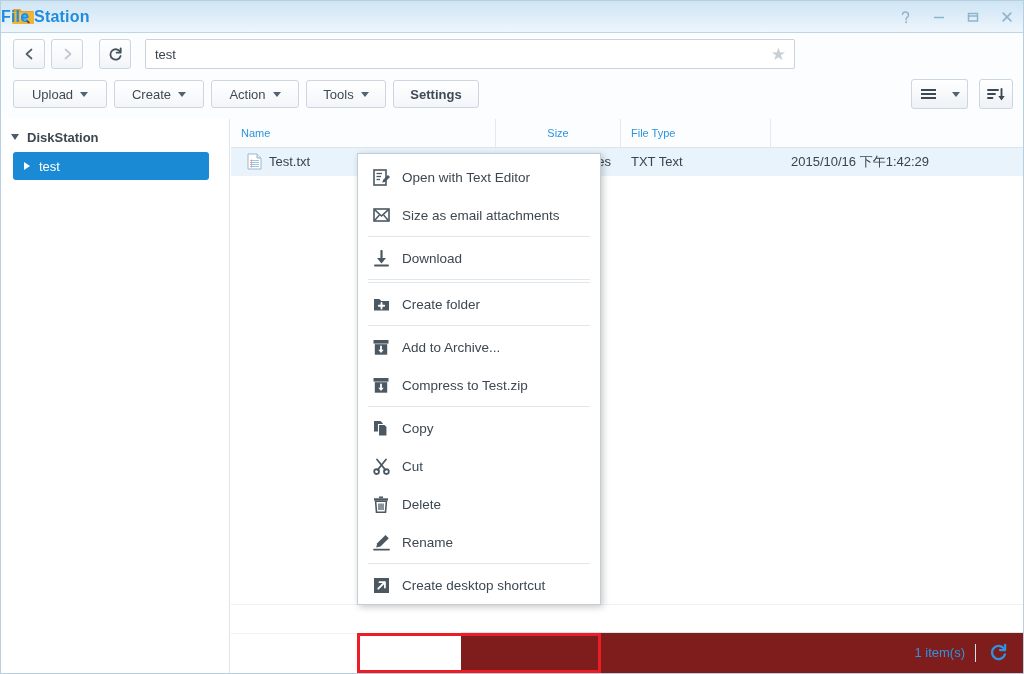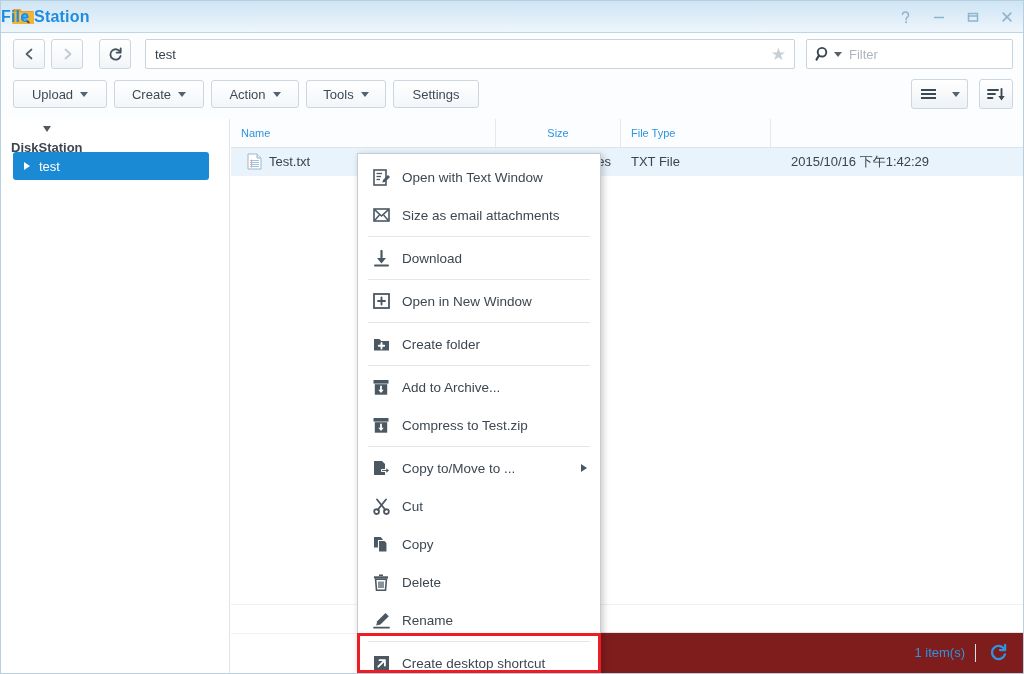--- a/index.html
+++ b/index.html
@@ -97,41 +97,41 @@
     padding: 0 28px; gap: 7px; font-family: inherit;
   }
   .caret {
     width: 0; height: 0; border-left: 4px solid transparent;
     border-right: 4px solid transparent; border-top: 5px solid #55626f;
   }
   #t-upload { left: 12px; width: 94px; }
   #t-create { left: 113px; width: 90px; }
   #t-action { left: 210px; width: 88px; }
   #t-tools  { left: 305px; width: 80px; }
-  #t-settings { left: 392px; width: 86px; }
+  #t-settings { left: 392px; width: 86px; font-weight: bold; }
   .vbtn {
     position: absolute; top: 4px; height: 30px;
     background: linear-gradient(to bottom,#ffffff,#eef2f6);
     border: 1px solid #cbd6e0; border-radius: 3px;
     display: flex; align-items: center; justify-content: center;
     cursor: pointer; color: #46525e;
   }
   #v-list { left: 910px; width: 34px; border-radius: 3px 0 0 3px; }
   #v-listcaret { left: 943px; width: 24px; border-left: 0; border-radius: 0 3px 3px 0; }
   #v-sort { left: 978px; width: 34px; }
 
   
   .sidebar {
     position: absolute; left: 0; top: 118px; width: 229px; bottom: 0;
     background: #fff; border-right: 1px solid #dde4ea;
   }
   .tree-root {
     position: absolute; left: 10px; top: 7px; height: 22px;
     display: flex; align-items: center; gap: 8px;
-    font-size: 13px; font-weight: bold; color: #3b4650; cursor: pointer; flex-direction: column;
+    font-size: 13px; font-weight: bold; color: #3b4650; cursor: pointer;
   }
   .tri-down {
     width: 0; height: 0; border-left: 4.5px solid transparent;
     border-right: 4.5px solid transparent; border-top: 6px solid #4e5a66;
   }
   .tri-right {
     width: 0; height: 0; border-top: 4.5px solid transparent;
     border-bottom: 4.5px solid transparent; border-left: 6px solid #fff;
   }
   .tree-child {
@@ -280,30 +280,20 @@
     </div>
     <div class="nbtn" id="btn-refresh">
       <svg width="15" height="15" viewBox="0 0 15 15">
           <path d="M12.3 5.2A5.2 5.2 0 1 0 12.6 9" fill="none" stroke="#45525e" stroke-width="1.8" stroke-linecap="round"></path>
           <polyline points="12.7,1.4 12.7,5.6 8.6,5.6" fill="none" stroke="#45525e" stroke-width="1.8" stroke-linecap="round" stroke-linejoin="round"></polyline>
         </svg>
     </div>
     <div class="addrbar">
       <input readonly="" value="test" style="">
       <div class="star">★</div>
-    </div>
-    <div class="filterbar">
-      <div class="filter-ico">
-        <svg width="17" height="18" viewBox="0 0 17 18">
-            <circle cx="7" cy="7.2" r="4.3" fill="none" stroke="#39444f" stroke-width="1.9"></circle>
-            <line x1="3.9" y1="10.5" x2="1.5" y2="14.6" stroke="#39444f" stroke-width="2.1" stroke-linecap="round"></line>
-          </svg>
-        <span class="caret"></span>
-      </div>
-      <input placeholder="Filter" style="">
     </div>
   </div>
 
   <div class="toolrow">
     <div class="tbtn" id="t-upload">
       <span>Upload</span>
       <span class="caret"></span>
     </div>
     <div class="tbtn" id="t-create">
       <span>Create</span>
@@ -377,21 +367,21 @@
               <line x1="3" y1="11.5" x2="12" y2="11.5"></line>
               <line x1="3" y1="13.5" x2="12" y2="13.5"></line>
             </g>
           <line x1="4.6" y1="6.5" x2="4.6" y2="14.5" stroke="#e0a0a0" stroke-width="1"></line>
         </svg>
       </div>
       <div class="cell" id="cell-name">
         <span class="nm">Test.txt</span>
       </div>
       <div class="cell" id="cell-size">es</div>
-      <div class="cell" id="cell-type">TXT File</div>
+      <div class="cell" id="cell-type">TXT Text</div>
       <div class="cell" id="cell-date">2015/10/16 下午1:42:29</div>
     </div>
 
     <div class="gridline" style="top:56px;"></div>
     <div class="gridline" style="top:485px;"></div>
     <div class="gridline" style="top:514px;"></div>
 
     <div class="statusbar">
       <div class="status-count">1 item(s)</div>
       <div class="status-sep"></div>
@@ -411,21 +401,21 @@
         <svg width="17" height="17" viewBox="0 0 17 17">
             <rect x="1" y="1" width="12" height="15" fill="none" stroke="#4b5862" stroke-width="1.6"></rect>
             <g stroke="#4b5862" stroke-width="1.3">
               <line x1="3.5" y1="4.5" x2="9" y2="4.5"></line>
               <line x1="3.5" y1="7.5" x2="8" y2="7.5"></line>
               <line x1="3.5" y1="10.5" x2="7" y2="10.5"></line>
             </g>
             <path d="M10 11 l5-5 2 2 -5 5 -2.6 .6z" fill="#4b5862"></path>
           </svg>
       </span>
-      <span>Open with Text Window</span>
+      <span>Open with Text Editor</span>
     </div>
 
     <div class="mi">
       <span class="mi-ico">
         <svg width="17" height="14" viewBox="0 0 17 14">
             <rect x="1" y="1" width="15" height="12" fill="none" stroke="#4b5862" stroke-width="1.6"></rect>
             <polyline points="1.6,1.6 8.5,8 15.4,1.6" fill="none" stroke="#4b5862" stroke-width="1.5"></polyline>
             <line x1="1.6" y1="12.4" x2="6.4" y2="7" stroke="#4b5862" stroke-width="1.5"></line>
             <line x1="15.4" y1="12.4" x2="10.6" y2="7" stroke="#4b5862" stroke-width="1.5"></line>
           </svg>
@@ -439,30 +429,20 @@
         <svg width="17" height="17" viewBox="0 0 17 17">
             <line x1="8.5" y1="1" x2="8.5" y2="9.5" stroke="#4b5862" stroke-width="2.2" stroke-linecap="round"></line>
             <polygon points="4,8 13,8 8.5,13.5" fill="#4b5862"></polygon>
             <line x1="2" y1="15.5" x2="15" y2="15.5" stroke="#4b5862" stroke-width="1.9" stroke-linecap="round"></line>
           </svg>
       </span>
       <span>Download</span>
     </div>
     <div class="msep"></div>
 
-    <div class="mi">
-      <span class="mi-ico">
-        <svg width="17" height="16" viewBox="0 0 17 16">
-            <rect x="1" y="1" width="15" height="14" fill="none" stroke="#4b5862" stroke-width="1.8"></rect>
-            <line x1="8.5" y1="4.5" x2="8.5" y2="11.5" stroke="#4b5862" stroke-width="1.9" stroke-linecap="round"></line>
-            <line x1="5" y1="8" x2="12" y2="8" stroke="#4b5862" stroke-width="1.9" stroke-linecap="round"></line>
-          </svg>
-      </span>
-      <span>Open in New Window</span>
-    </div>
     <div class="msep"></div>
 
     <div class="mi">
       <span class="mi-ico">
         <svg width="17" height="15" viewBox="0 0 17 15">
             <path d="M1 2 h5.5 l1.6 2 h7.9 v9.5 h-15 z" fill="#4b5862"></path>
             <line x1="8.5" y1="6" x2="8.5" y2="11.5" stroke="#fff" stroke-width="1.9" stroke-linecap="round"></line>
             <line x1="5.8" y1="8.8" x2="11.2" y2="8.8" stroke="#fff" stroke-width="1.9" stroke-linecap="round"></line>
           </svg>
       </span>
@@ -488,51 +468,41 @@
             <rect x="0.5" y="1" width="15" height="3.6" fill="#4b5862"></rect>
             <rect x="1.8" y="5.2" width="12.4" height="10.5" fill="#4b5862"></rect>
             <line x1="8" y1="7.4" x2="8" y2="11.6" stroke="#fff" stroke-width="1.8" stroke-linecap="round"></line>
             <polygon points="5.3,10.7 10.7,10.7 8,13.9" fill="#fff"></polygon>
           </svg>
       </span>
       <span>Compress to Test.zip</span>
     </div>
     <div class="msep"></div>
 
+
     <div class="mi">
       <span class="mi-ico">
         <svg width="17" height="17" viewBox="0 0 17 17">
-            <path d="M1 1 h8 l3 3 v11 h-11 z" fill="#4b5862"></path>
-            <path d="M8.5 9.5 h4.5 v-2 l3.5 3 -3.5 3 v-2 h-4.5z" fill="#4b5862" stroke="#ffffff" stroke-width="1"></path>
-          </svg>
-      </span>
-      <span>Copy to/Move to ...</span>
-      <span class="submenu-arrow"></span>
+            <path d="M1 1 h6.5 l2.2 2.2 v8.3 h-8.7 z" fill="#4b5862"></path>
+            <path d="M5.5 4.5 h6.3 l2.2 2.2 v9.3 h-8.5 z" fill="#4b5862" stroke="#ffffff" stroke-width="1.1"></path>
+          </svg>
+      </span>
+      <span>Copy</span>
     </div>
 
     <div class="mi">
       <span class="mi-ico">
         <svg width="17" height="17" viewBox="0 0 17 17">
             <line x1="4" y1="1.5" x2="12.5" y2="12" stroke="#4b5862" stroke-width="1.8" stroke-linecap="round"></line>
             <line x1="13" y1="1.5" x2="4.5" y2="12" stroke="#4b5862" stroke-width="1.8" stroke-linecap="round"></line>
             <circle cx="3.6" cy="13.6" r="2.4" fill="none" stroke="#4b5862" stroke-width="1.8"></circle>
             <circle cx="13.4" cy="13.6" r="2.4" fill="none" stroke="#4b5862" stroke-width="1.8"></circle>
           </svg>
       </span>
       <span>Cut</span>
-    </div>
-
-    <div class="mi">
-      <span class="mi-ico">
-        <svg width="17" height="17" viewBox="0 0 17 17">
-            <path d="M1 1 h6.5 l2.2 2.2 v8.3 h-8.7 z" fill="#4b5862"></path>
-            <path d="M5.5 4.5 h6.3 l2.2 2.2 v9.3 h-8.5 z" fill="#4b5862" stroke="#ffffff" stroke-width="1.1"></path>
-          </svg>
-      </span>
-      <span>Copy</span>
     </div>
 
     <div class="mi">
       <span class="mi-ico">
         <svg width="16" height="17" viewBox="0 0 16 17">
             <rect x="1" y="2.3" width="14" height="2.3" fill="#4b5862"></rect>
             <rect x="6" y="0.5" width="4" height="1.6" fill="#4b5862"></rect>
             <path d="M2.6 5.3 h10.8 l-.9 10.9 h-9 z" fill="none" stroke="#4b5862" stroke-width="1.6"></path>
             <g stroke="#4b5862" stroke-width="1.3">
               <line x1="6" y1="7.5" x2="6" y2="14"></line>

